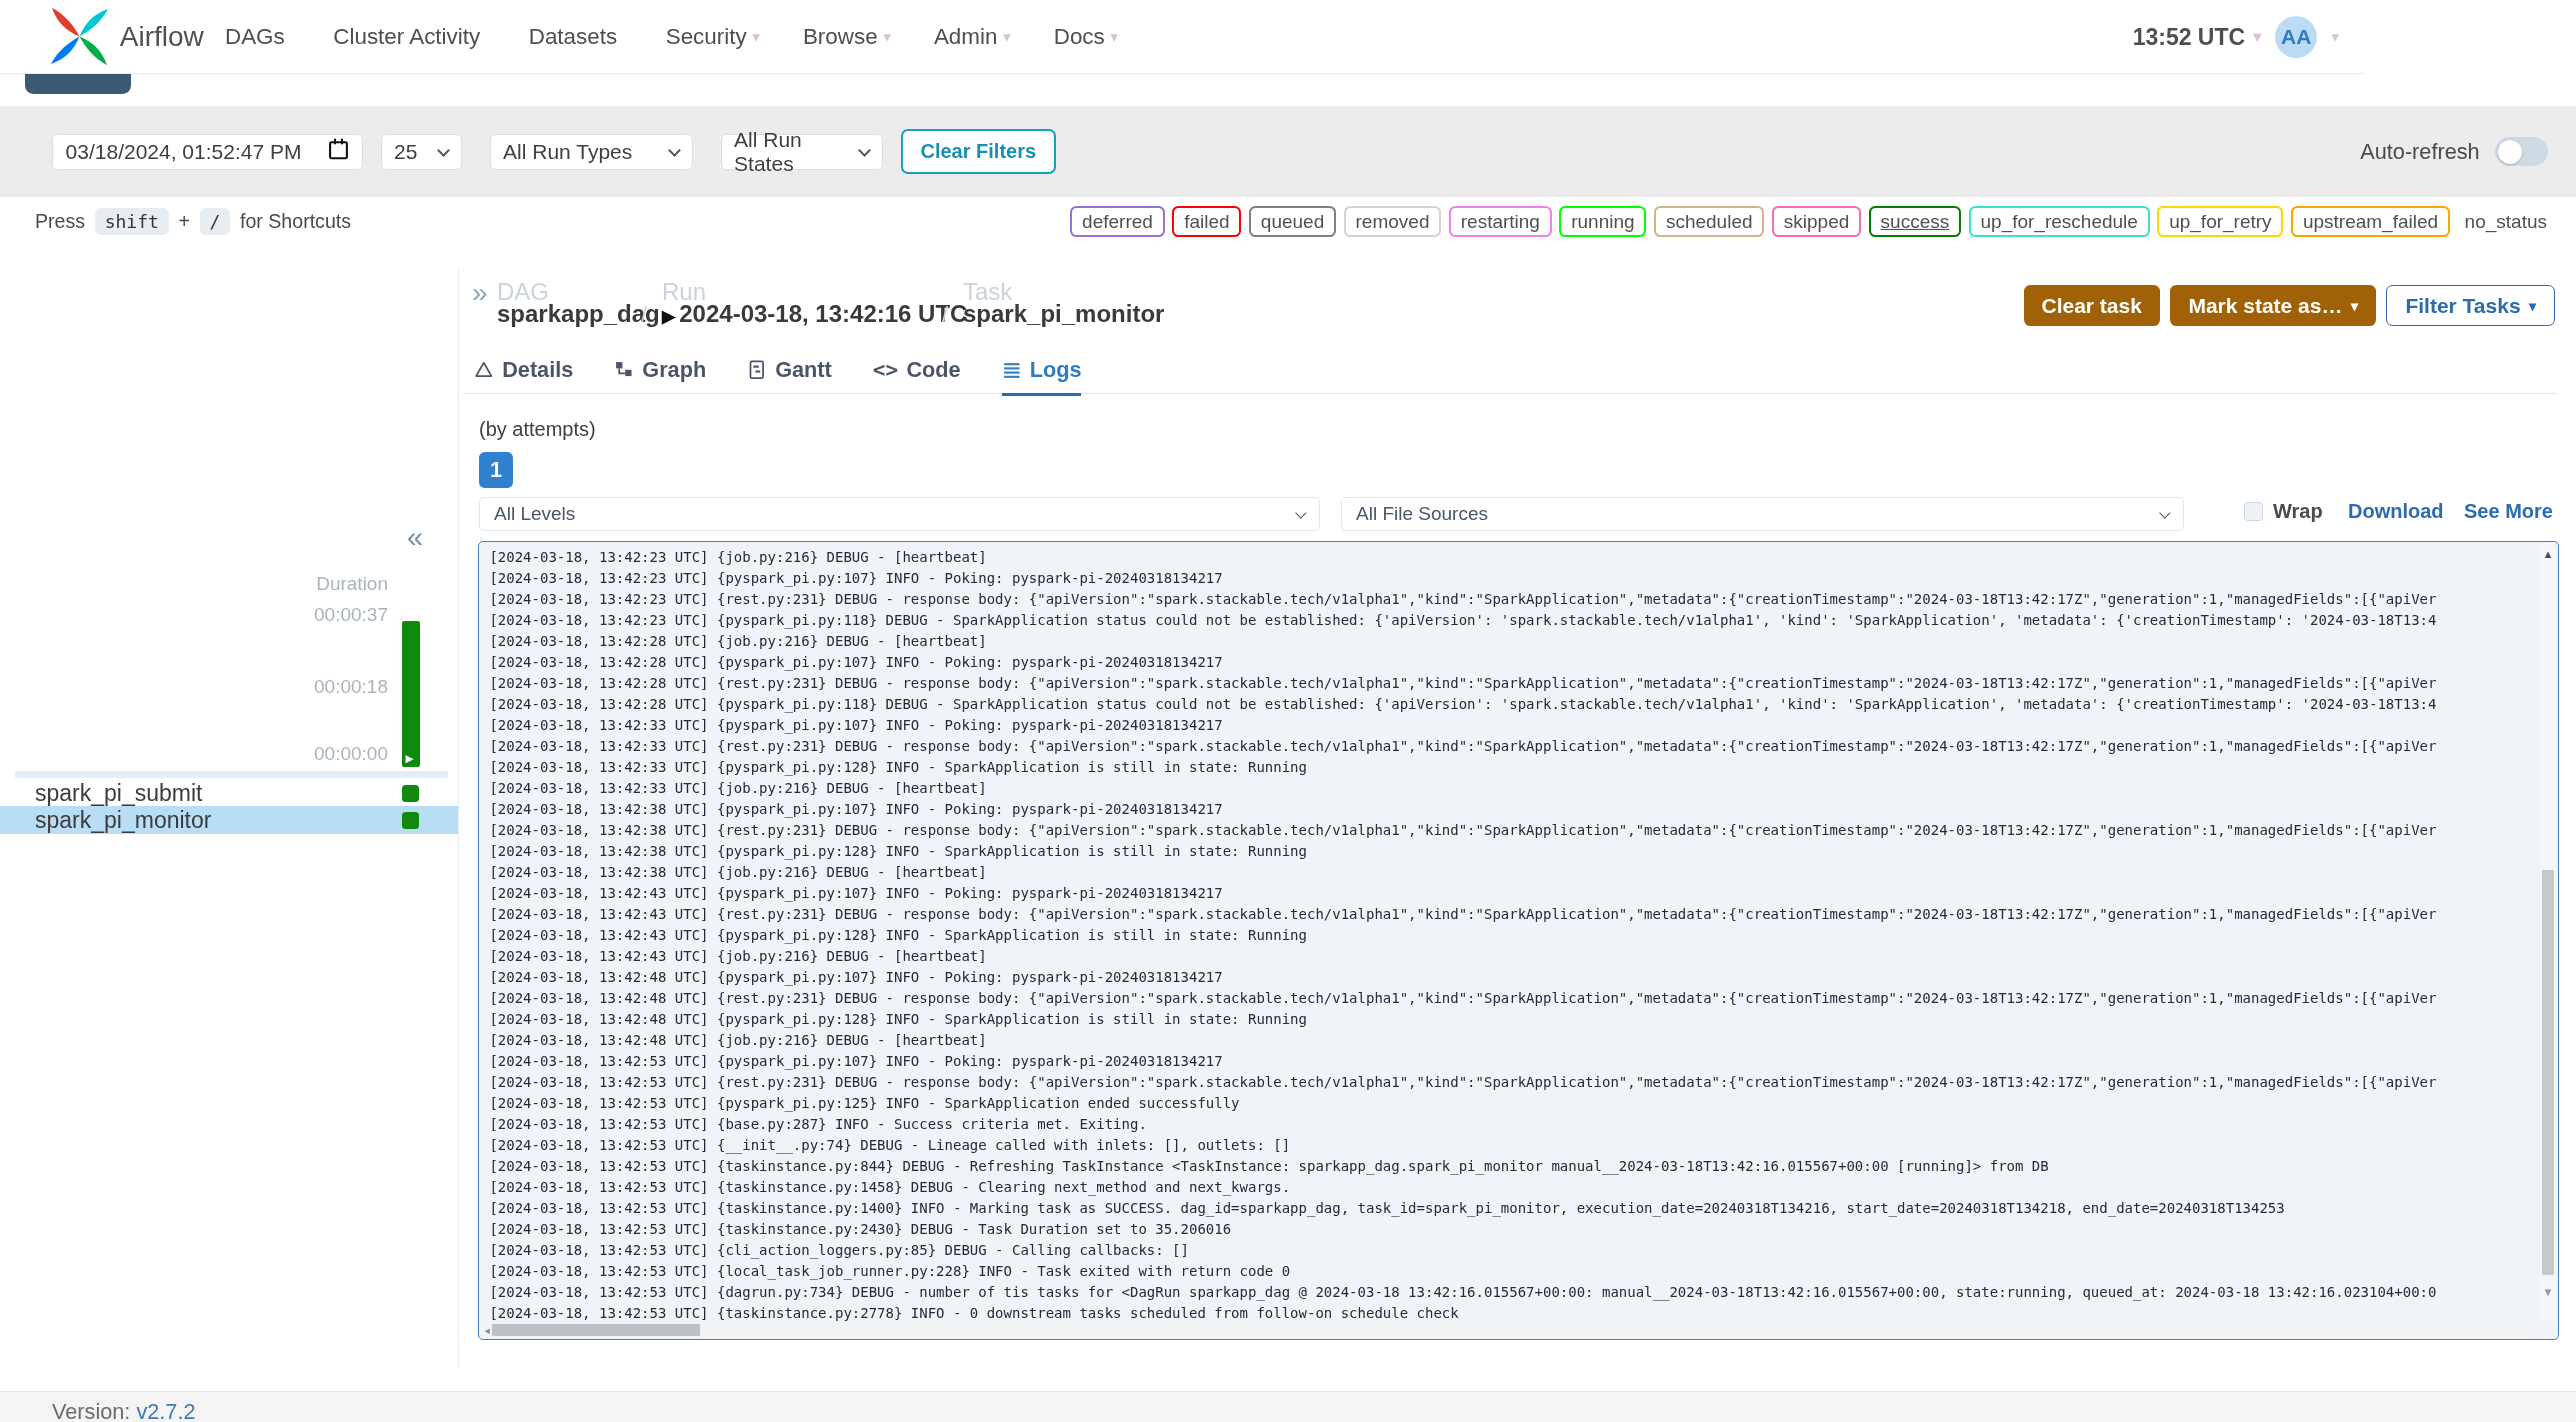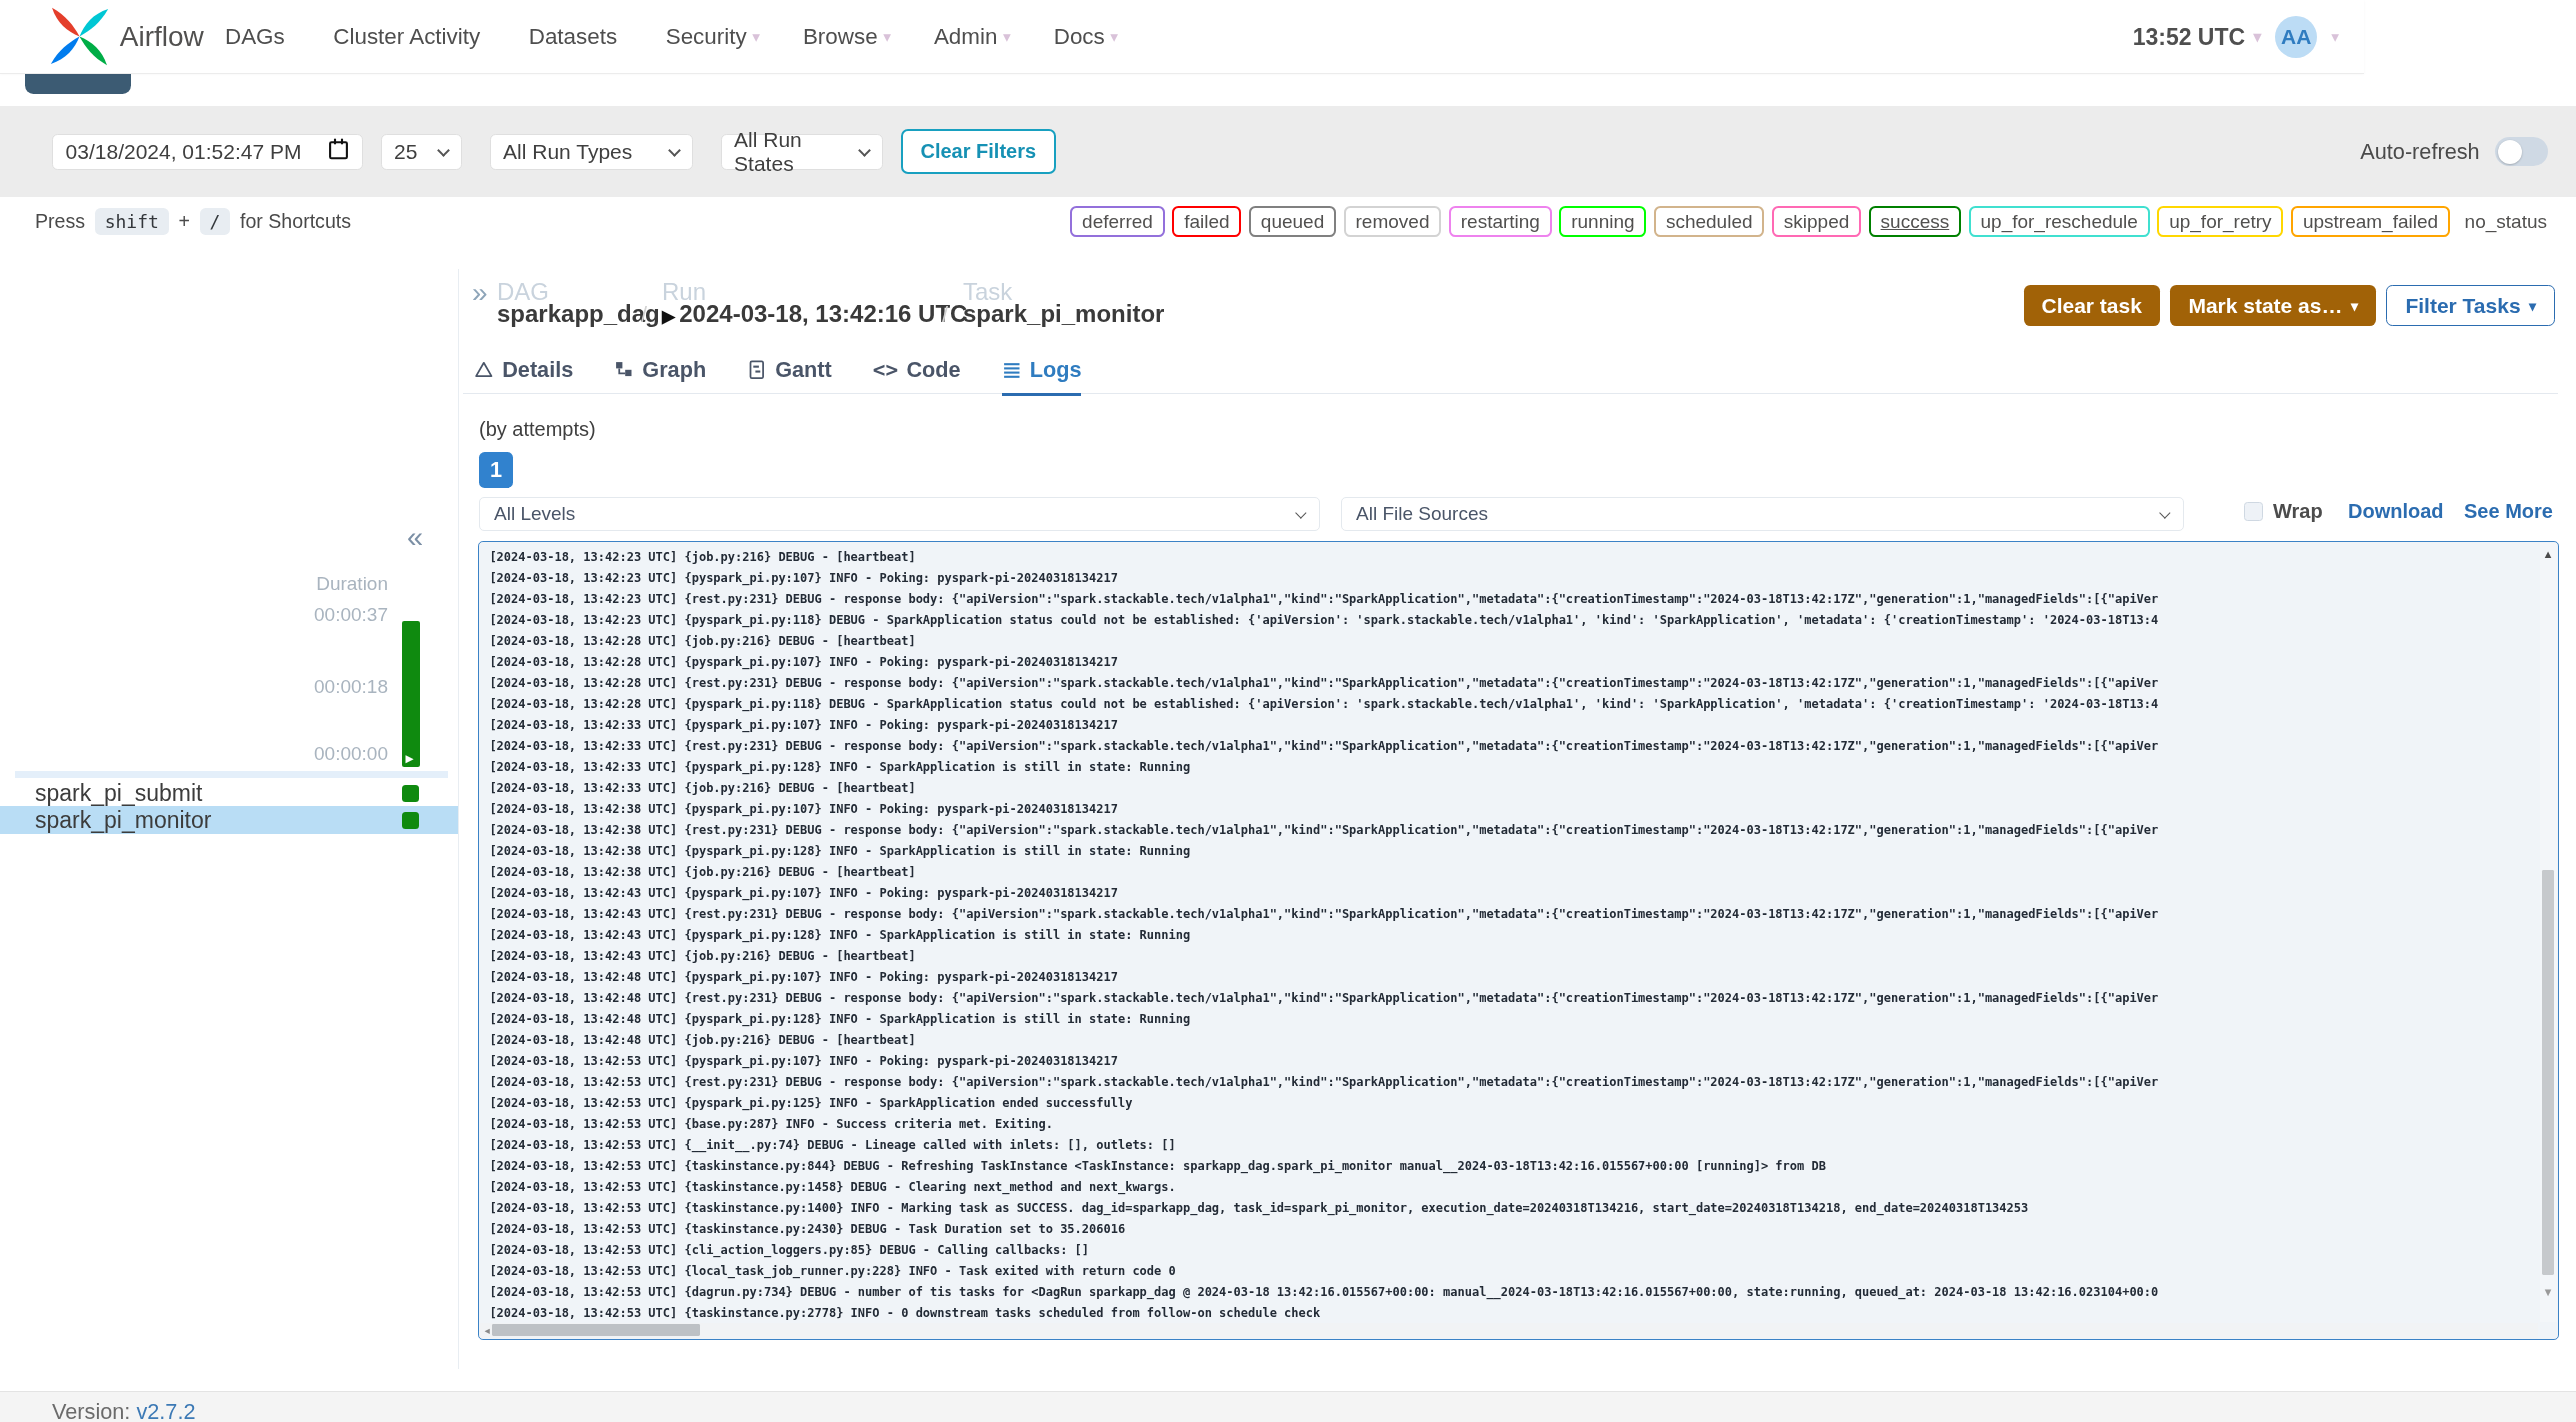--- a/index.html
+++ b/index.html
@@ -118,22 +118,22 @@
                 border:1.4px solid #cfd8e2; border-radius:3.5px; cursor:pointer; }
   .wrap-label { position:absolute; left:2273px; top:500px; font-size:20px; font-weight:700; color:#4c4c4c; }
   .log-link { position:absolute; top:500px; font-size:20px; font-weight:700; color:#2b6cb0; cursor:pointer; }
   .lnk-download { left:2348px;text-align:center; } .lnk-seemore { left:2464px; }
 
   
   .log-panel { position:absolute; left:478px; top:541px; width:2081px; height:799px;
                border:1.4px solid #3b82c6; border-radius:4.9px; background:#f0f4f8; overflow:hidden; }
   .log-lines { position:absolute; left:1.4px; top:1.4px; right:19.6px; bottom:17px; overflow:hidden;
                padding:3.5px 0 0 9px; }
-  .log-line { font-family:"DejaVu Sans Mono",monospace; font-size:12px; line-height:21px;
-              color:#232b36; white-space:pre; overflow:hidden;font-weight:bold; }
+  .log-line { font-family:"DejaVu Sans Mono",monospace; font-size:14px; line-height:21px;
+              color:#232b36; white-space:pre; overflow:hidden; }
   .vscroll { position:absolute; right:1.4px; top:1.4px; bottom:17px; width:17px; background:#f3f6f9; }
   .vscroll .arr-up { position:absolute; top:4.2px; left:0; width:17px; text-align:center; font-size:11.2px; color:#4c4c4c; }
   .vscroll .arr-dn { position:absolute; bottom:24px; left:0; width:17px; text-align:center; font-size:11.2px; color:#9a9a9a; }
   .vthumb { position:absolute; left:2.1px; top:327px; width:12.6px; height:405px; background:#c6c9cc; border-radius:1.4px; }
   .hscroll { position:absolute; left:1.4px; right:19.6px; bottom:1.4px; height:14.7px; background:#f1f3f5; }
   .hscroll .arr-l { position:absolute; left:4.2px; top:0.7px; font-size:10.5px; color:#8a8a8a; }
   .hthumb { position:absolute; left:11.2px; top:1.4px; width:208px; height:12px; background:#bdc1c5; border-radius:1.4px; }
 
   
   .footer { position:absolute; left:0; top:1391px; width:2576px; height:31px; background:#f4f4f4;

